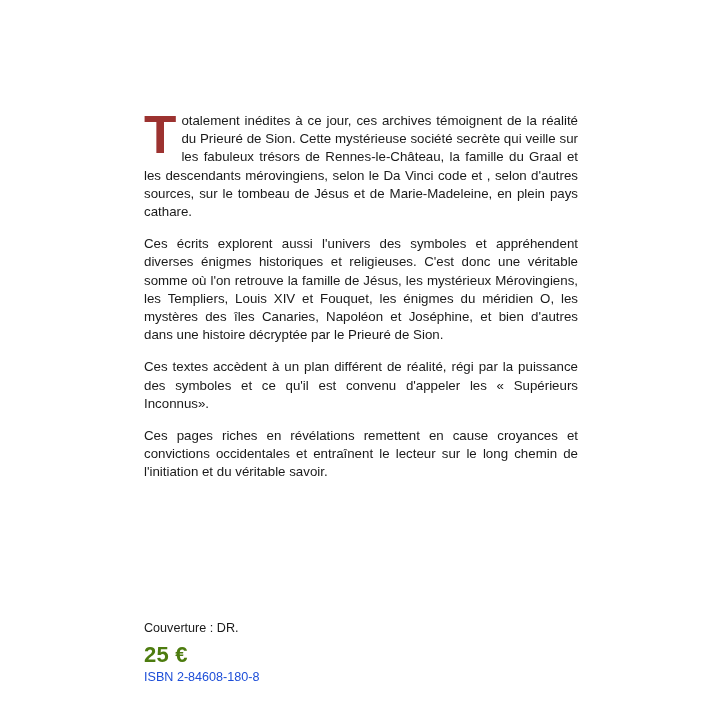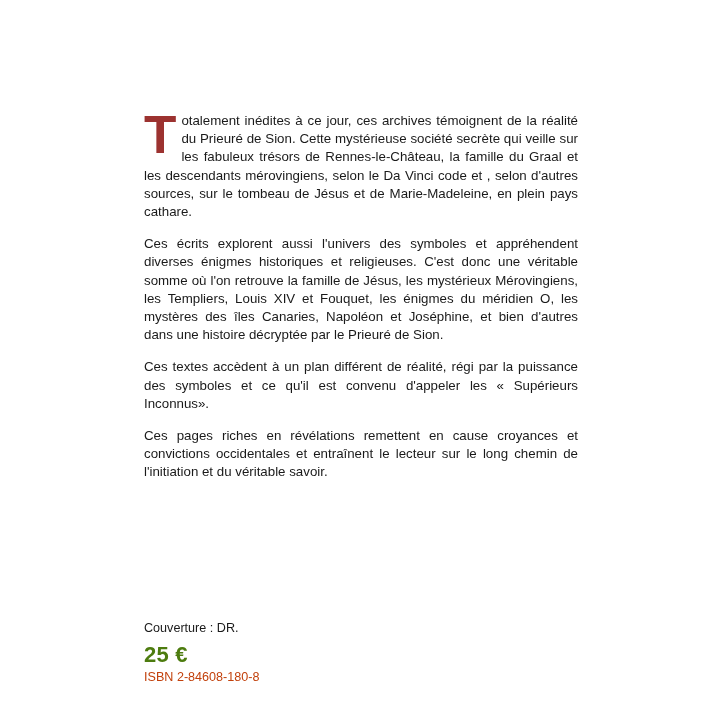--- a/index.html
+++ b/index.html
@@ -76,21 +76,21 @@
     font-weight: 700;
     line-height: 24px;
     margin: 0 0 2px 0;
     letter-spacing: 0.2px;
     color: #4d7c0f;
   }
   .isbn {
     font-size: 12.6px;
     line-height: 17px;
     margin: 0;
-    color: #c2410c;
+    color: #1d4ed8;
   }
 </style>
 </head>
 <body>
 
 <div class="page">
 
   <div class="blurb">
     <p class="para para-lead">Totalement inédites à ce jour, ces archives témoignent de la réalité du Prieuré de Sion. Cette mystérieuse société secrète qui veille sur les fabuleux trésors de Rennes-le-Château, la famille du Graal et les descendants mérovingiens, selon le Da Vinci code et , selon d'autres sources, sur le tombeau de Jésus et de Marie-Madeleine, en plein pays cathare.</p>
     <p class="para">Ces écrits explorent aussi l'univers des symboles et appréhendent diverses énigmes historiques et religieuses. C'est donc une véritable somme où l'on retrouve la famille de Jésus, les mystérieux Mérovingiens, les Templiers, Louis XIV et Fouquet, les énigmes du méridien O, les mystères des îles Canaries, Napoléon et Joséphine, et bien d'autres dans une histoire décryptée par le Prieuré de Sion.</p>

